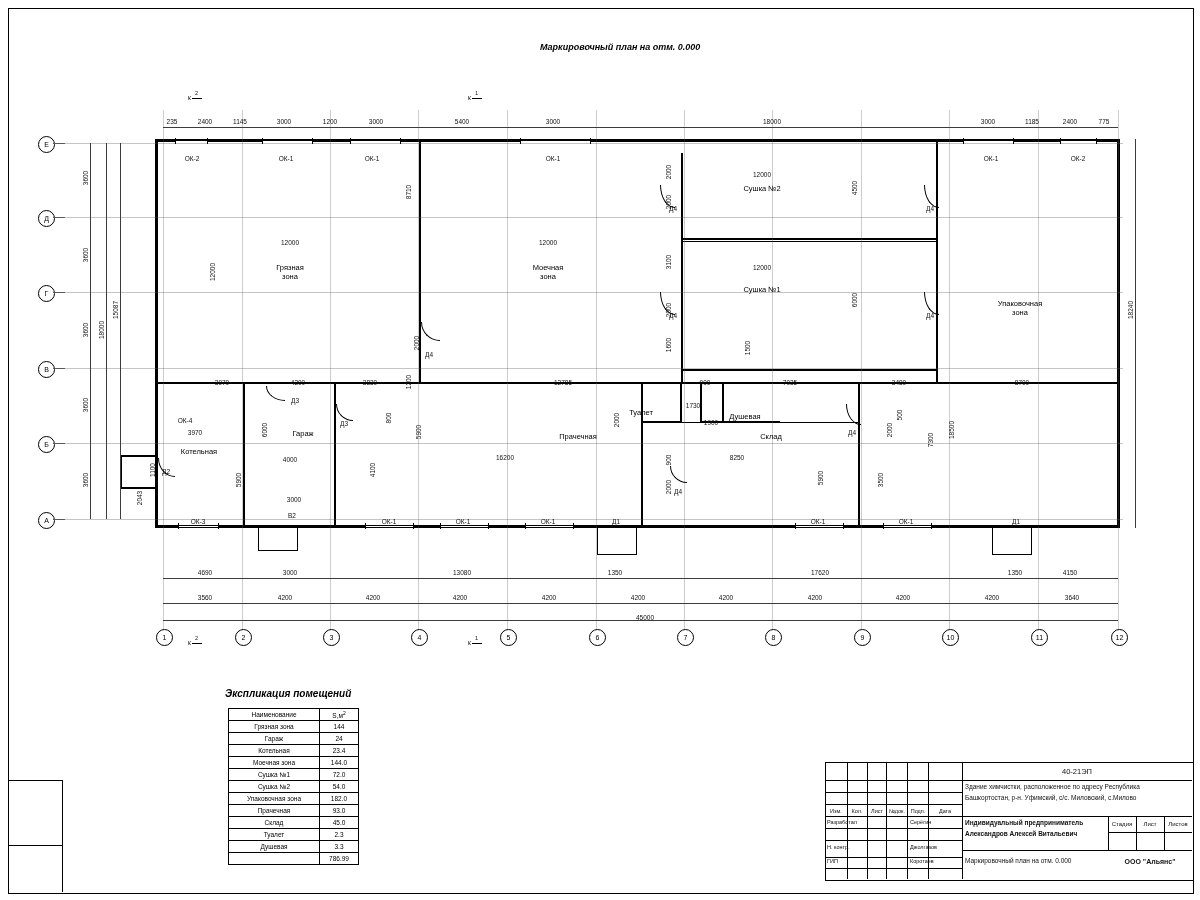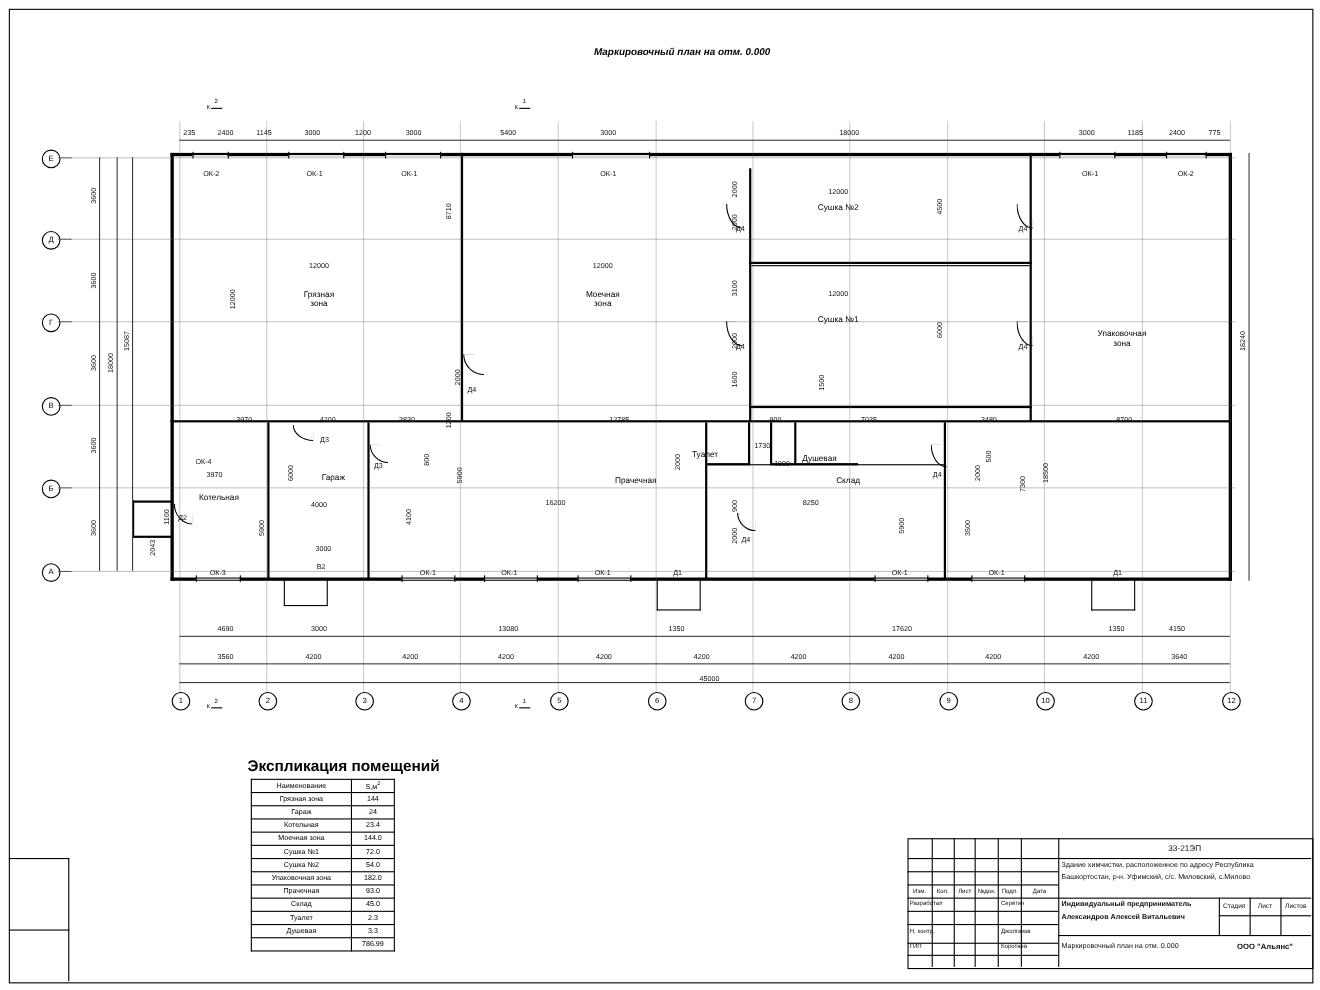--- a/index.html
+++ b/index.html
@@ -13,21 +13,21 @@
   .vt{position:absolute;font-size:6.5px;color:#111;white-space:nowrap;line-height:1;transform-origin:0 0;}
   .title{position:absolute;font-style:italic;font-size:9px;font-weight:bold;}
   .room{position:absolute;font-size:7.5px;text-align:center;transform:translate(-50%,-50%);line-height:1.25;}
   .circ{position:absolute;width:15px;height:15px;border:1px solid #000;border-radius:50%;font-size:7px;display:flex;align-items:center;justify-content:center;background:#fff;}
   .wall{position:absolute;background:#000;}
   table{border-collapse:collapse;}
   .expl{position:absolute;font-size:6.5px;}
   .expl td{border:1px solid #000;padding:1px 3px;height:9px;}
   .expl .nm{width:84px;text-align:center;}
   .expl .sv{width:32px;text-align:center;}
-  .expl-title{position:absolute;font-size:14px;font-weight:bold;}
+  .expl-title{position:absolute;font-size:10px;font-style:italic;font-weight:bold;}
   .stamp{position:absolute;font-size:6.5px;}
   .frame{position:absolute;border:1px solid #000;}
 </style>
 </head>
 <body>
 
 <div id="sheet">
 
   <div class="frame" style="left:8px;top:8px;width:1184px;height:884px;"></div>
   <div class="ln" style="left:8px;top:780px;width:55px;height:1px;"></div>
@@ -388,21 +388,21 @@
     <div class="ln" style="left:137px;top:0;width:1px;height:117px;"></div>
 
     <div class="ln" style="left:137px;top:18px;width:230px;height:1px;"></div>
     <div class="ln" style="left:137px;top:54px;width:230px;height:1px;"></div>
     <div class="ln" style="left:137px;top:88px;width:230px;height:1px;"></div>
     <div class="ln" style="left:283px;top:70px;width:84px;height:1px;"></div>
     <div class="ln" style="left:283px;top:54px;width:1px;height:34px;"></div>
     <div class="ln" style="left:311px;top:54px;width:1px;height:34px;"></div>
     <div class="ln" style="left:339px;top:54px;width:1px;height:34px;"></div>
 
-    <div class="txt c" style="left:252px;top:6px;font-size:7.5px;">33-21ЭП</div>
+    <div class="txt c" style="left:252px;top:6px;font-size:7.5px;">40-21ЭП</div>
     <div class="txt" style="left:140px;top:22px;font-size:6.5px;">Здание химчистки,  расположенное по адресу Республика</div>
     <div class="txt" style="left:140px;top:33px;font-size:6.5px;">Башкортостан, р-н. Уфимский, с/с. Миловский, с.Милово</div>
     <div class="txt" style="left:140px;top:58px;font-size:6.5px;font-weight:bold;">Индивидуальный предприниматель</div>
     <div class="txt" style="left:140px;top:69px;font-size:6.5px;font-weight:bold;">Александров Алексей Витальевич</div>
     <div class="txt" style="left:140px;top:96px;font-size:6.5px;">Маркировочный план на отм. 0.000</div>
     <div class="txt c" style="left:325px;top:96px;font-size:7px;font-weight:bold;">ООО "Альянс"</div>
 
     <div class="txt c" style="left:297px;top:59px;font-size:6px;">Стадия</div>
     <div class="txt c" style="left:325px;top:59px;font-size:6px;">Лист</div>
     <div class="txt c" style="left:353px;top:59px;font-size:6px;">Листов</div>

